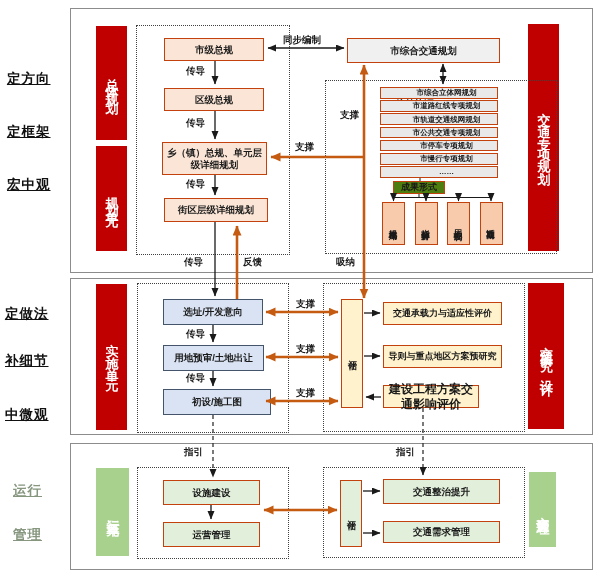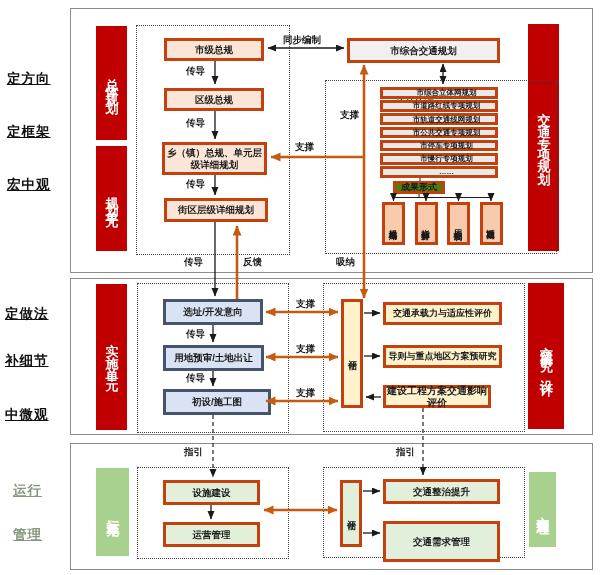--- a/index.html
+++ b/index.html
@@ -4,21 +4,21 @@
 <style>
   html,body{margin:0;padding:0;background:#ffffff;}
   #stage{position:relative;width:600px;height:575px;background:#ffffff;
          font-family:"Liberation Sans",sans-serif;color:#1a1a1a;overflow:hidden;}
   .sec{position:absolute;border:1.5px solid #8c8c8c;background:#ffffff;}
   .dotted{position:absolute;border:1px dotted #404040;}
   .bar{position:absolute;background:#c00000;color:#ffffff;display:flex;align-items:center;justify-content:center;
        writing-mode:vertical-rl;text-orientation:upright;font-weight:bold;font-size:13px;}
   .bar.green{background:#a9d18e;}
   .bx{position:absolute;display:flex;align-items:center;justify-content:center;text-align:center;
-      border:3px solid #c2410c;font-size:9.5px;font-weight:600;line-height:1.2;padding:1px;box-sizing:border-box;}
+      border:1px solid #c2410c;font-size:9.5px;font-weight:600;line-height:1.2;padding:1px;box-sizing:border-box;}
   .peach{background:#fbe5d6;}
   .grayb{background:#f0f0f0;}
   .small{background:#e9e9e9;font-size:7.5px;font-weight:600;padding-left:16px;}
   .blueb{background:#dae3f3;border-color:#44546a;}
   .creamb{background:#fff2cc;}
   .greenb{background:#e2efda;}
   .whiteb{background:#4d7c0f;font-weight:bold;font-size:9px;}
   .vtext{writing-mode:vertical-rl;text-orientation:upright;letter-spacing:1px;font-size:8.5px;}
   .lbl{position:absolute;font-size:9.5px;font-weight:bold;white-space:nowrap;color:#1a1a1a;}
   .side{position:absolute;font-size:13.5px;font-weight:bold;color:#111111;text-decoration:underline;letter-spacing:1px;}
@@ -97,30 +97,30 @@
   <div class="bx blueb" style="left:163px;top:389px;width:108px;height:26px;">初设/施工图</div>
   <div class="lbl" style="left:186px;top:328px;">传导</div>
   <div class="lbl" style="left:186px;top:372px;">传导</div>
   <div class="lbl" style="left:296px;top:298px;">支撑</div>
   <div class="lbl" style="left:296px;top:343px;">支撑</div>
   <div class="lbl" style="left:296px;top:387px;">支撑</div>
 
   <div class="bx creamb vtext" style="left:341px;top:299px;width:22px;height:109px;font-size:9px;">评估</div>
   <div class="bx creamb" style="left:383px;top:302px;width:119px;height:23px;font-size:9px;">交通承载力与适应性评价</div>
   <div class="bx creamb" style="left:383px;top:345px;width:119px;height:23px;font-size:9px;">导则与重点地区方案预研究</div>
-  <div class="bx creamb" style="left:383px;top:385px;width:108px;height:23px;font-size:10px;">建设工程方案交通影响评价</div>
+  <div class="bx creamb" style="left:383px;top:385px;width:96px;height:23px;font-size:12px;">建设工程方案交通影响评价</div>
 
   <div class="lbl" style="left:184px;top:446px;">指引</div>
   <div class="lbl" style="left:396px;top:446px;">指引</div>
 
   <div class="bx greenb" style="left:163px;top:480px;width:97px;height:25px;">设施建设</div>
   <div class="bx greenb" style="left:163px;top:522px;width:97px;height:25px;">运营管理</div>
   <div class="bx greenb vtext" style="left:340px;top:480px;width:22px;height:67px;font-size:9px;">评估</div>
   <div class="bx greenb" style="left:383px;top:479px;width:117px;height:25px;">交通整治提升</div>
-  <div class="bx greenb" style="left:383px;top:521px;width:117px;height:41px;">交通需求管理</div>
+  <div class="bx greenb" style="left:383px;top:521px;width:117px;height:22px;">交通需求管理</div>
 
   <svg class="overlay" width="600" height="575" viewBox="0 0 600 575">
     <defs>
       <marker id="mB" markerUnits="userSpaceOnUse" markerWidth="10" markerHeight="8" refX="8" refY="3.5" orient="auto-start-reverse">
         <path d="M0,0 L8.5,3.5 L0,7 Z" fill="#1a1a1a"></path>
       </marker>
       <marker id="mO" markerUnits="userSpaceOnUse" markerWidth="12" markerHeight="10" refX="9.5" refY="4.5" orient="auto-start-reverse">
         <path d="M0,0 L10,4.5 L0,9 Z" fill="#c55a11"></path>
       </marker>
     </defs>

